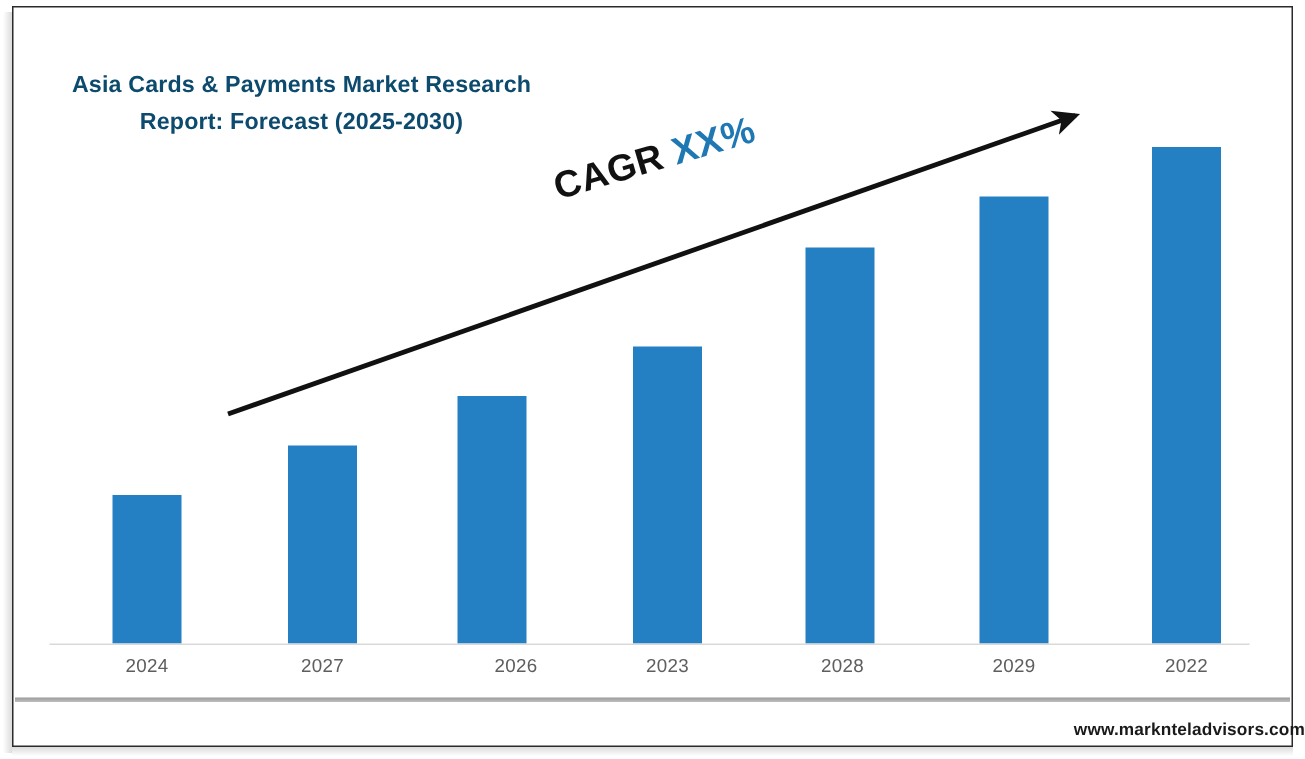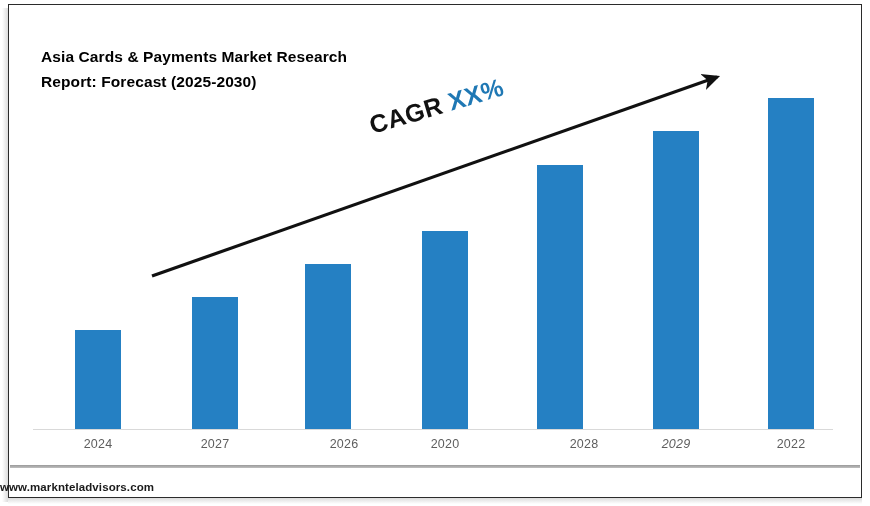--- a/index.html
+++ b/index.html
@@ -54,23 +54,24 @@
   }
 
   
   #chart-title {
     position: absolute;
     left: 41px;
     top: 44px;
     width: 320px;
     font-size: 15.5px;
     font-weight: bold;
-    color: #000000;
+    color: #0c4a6e;
     line-height: 1.62;
     letter-spacing: .1px;
+    text-align: center;
   }
 
   
   #plot-area {
     position: absolute;
     left: 0;
     top: 0;
     width: 870px;
     height: 506px;
     pointer-events: none;
@@ -127,21 +128,21 @@
     top: 465px;
     width: 850px;
     height: 3px;
     background: linear-gradient(to bottom, #9a9a9a, #bfbfbf);
   }
   #footer-url {
     position: absolute;
     left: 0;
     top: 481px;
     width: 870px;
-    text-align: left;
+    text-align: right;
     font-size: 11.5px;
     font-weight: bold;
     color: #1a1a1a;
     letter-spacing: .1px;
   }
 </style>
 </head>
 <body>
 
 <div id="canvas">
@@ -161,23 +162,23 @@
         <div class="bar" style="left: 422px; top: 231px; width: 46px; height: 198px; background: rgb(37, 128, 195);"></div>
         <div class="bar" style="left: 537px; top: 165px; width: 46px; height: 264px; background: rgb(37, 128, 195);"></div>
         <div class="bar" style="left: 653px; top: 131px; width: 46px; height: 298px; background: rgb(37, 128, 195);"></div>
         <div class="bar" style="left: 768px; top: 98px; width: 46px; height: 331px; background: rgb(37, 128, 195);"></div>
       </div>
     <div id="baseline"></div>
     <div id="ticks-layer">
         <div class="x-tick-label" style="left: 58px;">2024</div>
         <div class="x-tick-label" style="left: 175px;">2027</div>
         <div class="x-tick-label" style="left: 304px;">2026</div>
-        <div class="x-tick-label" style="left: 405px;">2020</div>
-        <div class="x-tick-label" style="left: 544px;">2028</div>
-        <div class="x-tick-label" style="left: 636px; font-style: italic;">2029</div>
+        <div class="x-tick-label" style="left: 405px;">2023</div>
+        <div class="x-tick-label" style="left: 496px; text-align: right;">2028</div>
+        <div class="x-tick-label" style="left: 636px;">2029</div>
         <div class="x-tick-label" style="left: 751px;">2022</div>
       </div>
   </div>
 
   <svg id="cagr-arrow" viewBox="0 0 870 506" width="870" height="506">
     <defs>
       <marker id="arrowhead" markerWidth="6" markerHeight="6" refX="4.6" refY="3" orient="auto" markerUnits="strokeWidth">
         <path d="M0,0.35 L5.6,3 L0,5.65 L1.5,3 Z" fill="#111111"></path>
       </marker>
     </defs>

